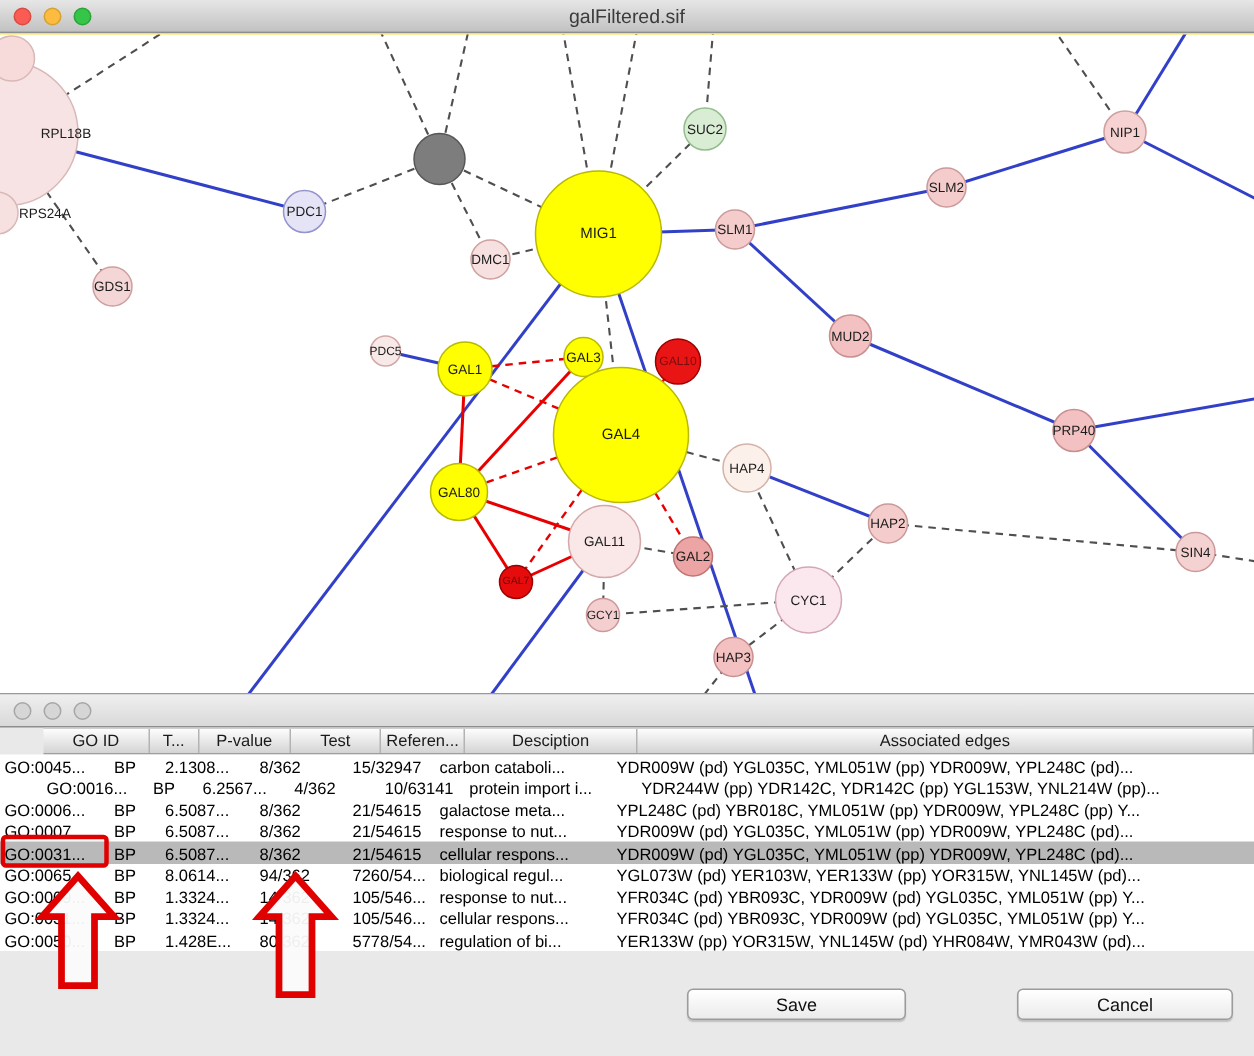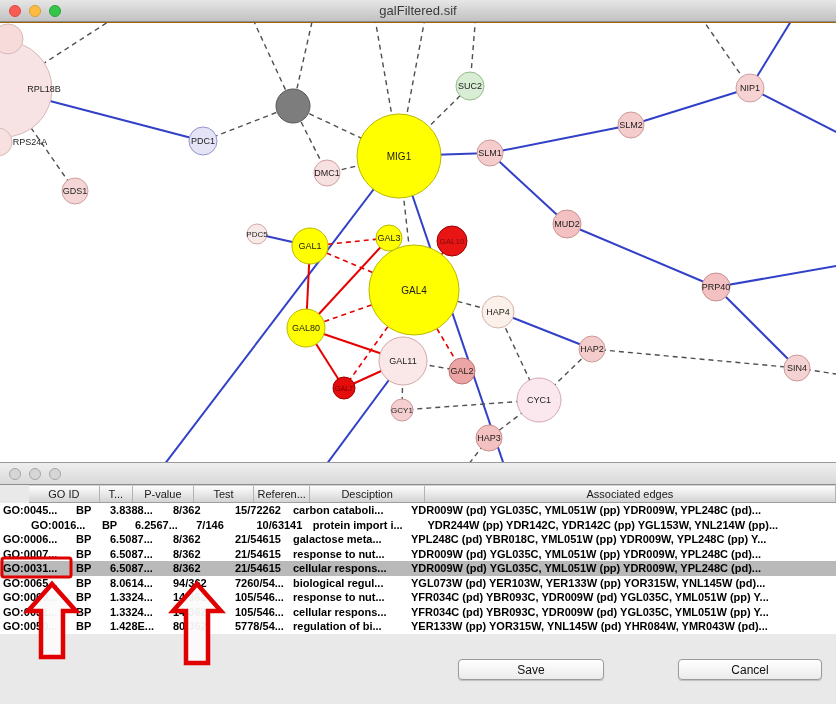--- a/index.html
+++ b/index.html
@@ -1,20 +1,20 @@
 <!DOCTYPE html>
 <html><head>
 <meta charset="utf-8">
 <style>
   html,body{margin:0;padding:0;}
   .stage{position:relative;width:836px;height:704px;overflow:hidden;background:#e9e9e9;
          font-family:"Liberation Sans",sans-serif;}
   
   .window{position:absolute;left:0;width:836px;}
-  .top-window{top:0;height:574px;background:#a16207;}
+  .top-window{top:0;height:574px;background:#fde047;}
   .bottom-window{top:462px;height:242px;background:#e9e9e9;border-top:1px solid #9a9a9a;box-sizing:border-box;}
   .titlebar{height:22px;background:linear-gradient(#e6e6e6,#c2c2c2);border-bottom:1px solid #8d8d8d;
             position:relative;display:flex;align-items:center;justify-content:center;box-sizing:border-box;}
   .titlebar .title{font-size:13px;color:#3b3b3b;}
   .titlebar.inactive{background:linear-gradient(#efefef,#d9d9d9);}
   .titlebar.inactive .title{color:#7d7d7d;}
   .lights{position:absolute;left:9px;top:5px;display:flex;gap:8px;}
   .light{width:12px;height:12px;border-radius:50%;box-sizing:border-box;}
   .light.red{background:#fa5b52;border:1px solid #d94c42;}
   .light.yellow{background:#fdbc40;border:1px solid #d6a133;}
@@ -22,21 +22,21 @@
   .light.gray{background:#d6d6d6;border:1px solid #a6a6a6;}
   
   #net{position:absolute;top:23px;left:0;background:#ffffff;}
   
   .table{position:absolute;top:22px;left:0;width:836px;}
   .thead{display:flex;height:18px;background:linear-gradient(#fdfdfd,#d4d4d4);
          border-top:1px solid #cfcfcf;border-bottom:1px solid #9e9e9e;box-sizing:border-box;margin-left:29px;}
   .th{font-size:11px;color:#1a1a1a;display:flex;align-items:center;justify-content:center;
       border-right:1px solid #b3b3b3;box-sizing:border-box;overflow:hidden;white-space:nowrap;}
   .tbody{background:#ffffff;}
-  .tr{display:flex;height:14.5px;align-items:center;font-weight:bold;}
+  .tr{display:flex;height:14.5px;align-items:flex-end;}
   .tr.selected{background:#b9b9b9;}
   .td{font-size:11px;color:#000;white-space:nowrap;overflow:hidden;padding-left:3px;box-sizing:border-box;}
   
   .mac-btn{position:absolute;height:21px;border-radius:4px;border:1px solid #9b9b9b;
            background:linear-gradient(#ffffff,#ebebeb);font-size:12px;color:#111;
            font-family:"Liberation Sans",sans-serif;box-shadow:0 1px 1px rgba(0,0,0,.18);}
   .btn-save{left:458px;top:196px;width:146px;}
   .btn-cancel{left:678px;top:196px;width:144px;}
   
   .overlay{position:absolute;left:0;top:0;pointer-events:none;z-index:50;}
@@ -183,31 +183,31 @@
           <div class="th" style="width: 63px;">P-value</div>
           <div class="th" style="width: 62px;">Test</div>
           <div class="th" style="width: 58px;">Referen...</div>
           <div class="th" style="width: 118px;">Desciption</div>
           <div class="th" style="width: 424px;">Associated edges</div>
         </div>
       <div class="tbody" id="tbody">
           <div class="tr">
             <div class="td" style="width: 73px;">GO:0045...</div>
             <div class="td" style="width: 34px;">BP</div>
-            <div class="td" style="width: 63px;">3.8388...</div>
-            <div class="td" style="width: 62px;">8/362</div>
-            <div class="td" style="width: 58px;">15/72262</div>
+            <div class="td" style="width: 63px;">2.1308...</div>
+            <div class="td" style="width: 62px;">8/362</div>
+            <div class="td" style="width: 58px;">15/32947</div>
             <div class="td" style="width: 118px;">carbon cataboli...</div>
             <div class="td" style="width: 424px;">YDR009W (pd) YGL035C, YML051W (pp) YDR009W, YPL248C (pd)...</div>
           </div>
           <div class="tr">
             <div class="td" style="width: 73px; margin-left: 28px;">GO:0016...</div>
             <div class="td" style="width: 34px;">BP</div>
             <div class="td" style="width: 63px;">6.2567...</div>
-            <div class="td" style="width: 62px;">7/146</div>
+            <div class="td" style="width: 62px;">4/362</div>
             <div class="td" style="width: 58px;">10/63141</div>
             <div class="td" style="width: 118px;">protein import i...</div>
             <div class="td" style="width: 424px;">YDR244W (pp) YDR142C, YDR142C (pp) YGL153W, YNL214W (pp)...</div>
           </div>
           <div class="tr">
             <div class="td" style="width: 73px;">GO:0006...</div>
             <div class="td" style="width: 34px;">BP</div>
             <div class="td" style="width: 63px;">6.5087...</div>
             <div class="td" style="width: 62px;">8/362</div>
             <div class="td" style="width: 58px;">21/54615</div>

